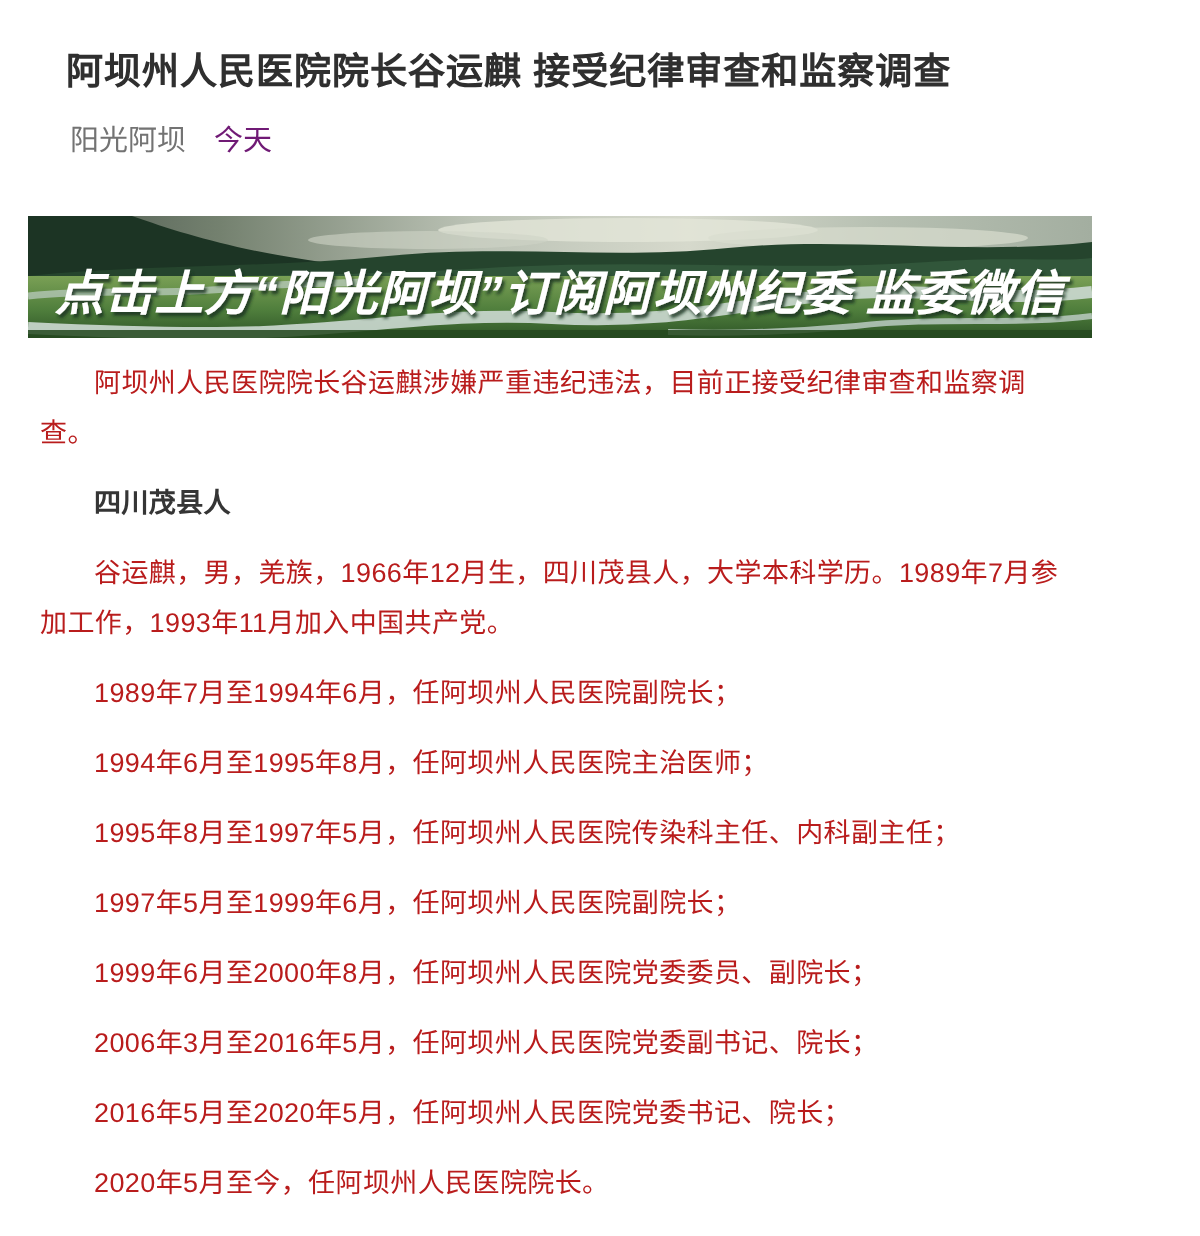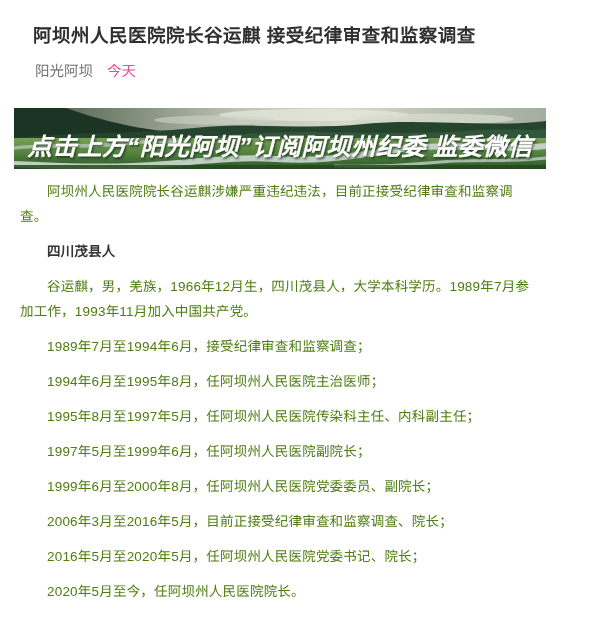--- a/index.html
+++ b/index.html
@@ -28,38 +28,38 @@
     font-size: 14.5px;
     line-height: 20px;
   }
   .byline .account {
     color: #737373;
     cursor: pointer;
     margin-right: 14px;
     text-decoration: none;
   }
   .byline .date {
-    color: #ec4899;
+    color: #701a75;
   }
   .banner-wrap {
     width: 532px;
     height: 61px;
     margin: 27px auto 0 auto;
     cursor: pointer;
     display: block;
   }
   .banner-wrap svg { display: block; }
   .content {
     margin-top: 5px;
   }
   .content p {
     margin: 10px 20px;
     font-size: 13.5px;
     line-height: 25px;
-    color: #4d7c0f;
+    color: #b91c1c;
     text-indent: 2em;
     letter-spacing: 0.2px;
   }
   .content p.heading {
     font-weight: bold;
     color: #353535;
   }
   .banner-caption-text {
     font-family: "Liberation Sans", "DejaVu Sans", sans-serif;
     font-weight: bold;
@@ -116,23 +116,23 @@
 
       <text class="banner-caption-text" x="266" y="47" text-anchor="middle" font-size="24" fill="#ffffff" letter-spacing="0.5" textLength="505" lengthAdjust="spacingAndGlyphs" filter="url(#txtshadow)">点击上方“阳光阿坝”订阅阿坝州纪委 监委微信</text>
     </svg>
   </div>
 
   <div class="content">
     <p>阿坝州人民医院院长谷运麒涉嫌严重违纪违法，目前正接受纪律审查和监察调查。</p>
     <p class="heading">四川茂县人</p>
     <p>谷运麒，男，羌族，1966年12月生，四川茂县人，大学本科学历。1989年7月参加工作，1993年11月加入中国共产党。</p>
 
-    <p>1989年7月至1994年6月，接受纪律审查和监察调查；</p>
+    <p>1989年7月至1994年6月，任阿坝州人民医院副院长；</p>
     <p>1994年6月至1995年8月，任阿坝州人民医院主治医师；</p>
     <p>1995年8月至1997年5月，任阿坝州人民医院传染科主任、内科副主任；</p>
     <p>1997年5月至1999年6月，任阿坝州人民医院副院长；</p>
     <p>1999年6月至2000年8月，任阿坝州人民医院党委委员、副院长；</p>
-    <p>2006年3月至2016年5月，目前正接受纪律审查和监察调查、院长；</p>
+    <p>2006年3月至2016年5月，任阿坝州人民医院党委副书记、院长；</p>
     <p>2016年5月至2020年5月，任阿坝州人民医院党委书记、院长；</p>
     <p>2020年5月至今，任阿坝州人民医院院长。</p>
   </div>
 
 </div>
 
 </body></html>

